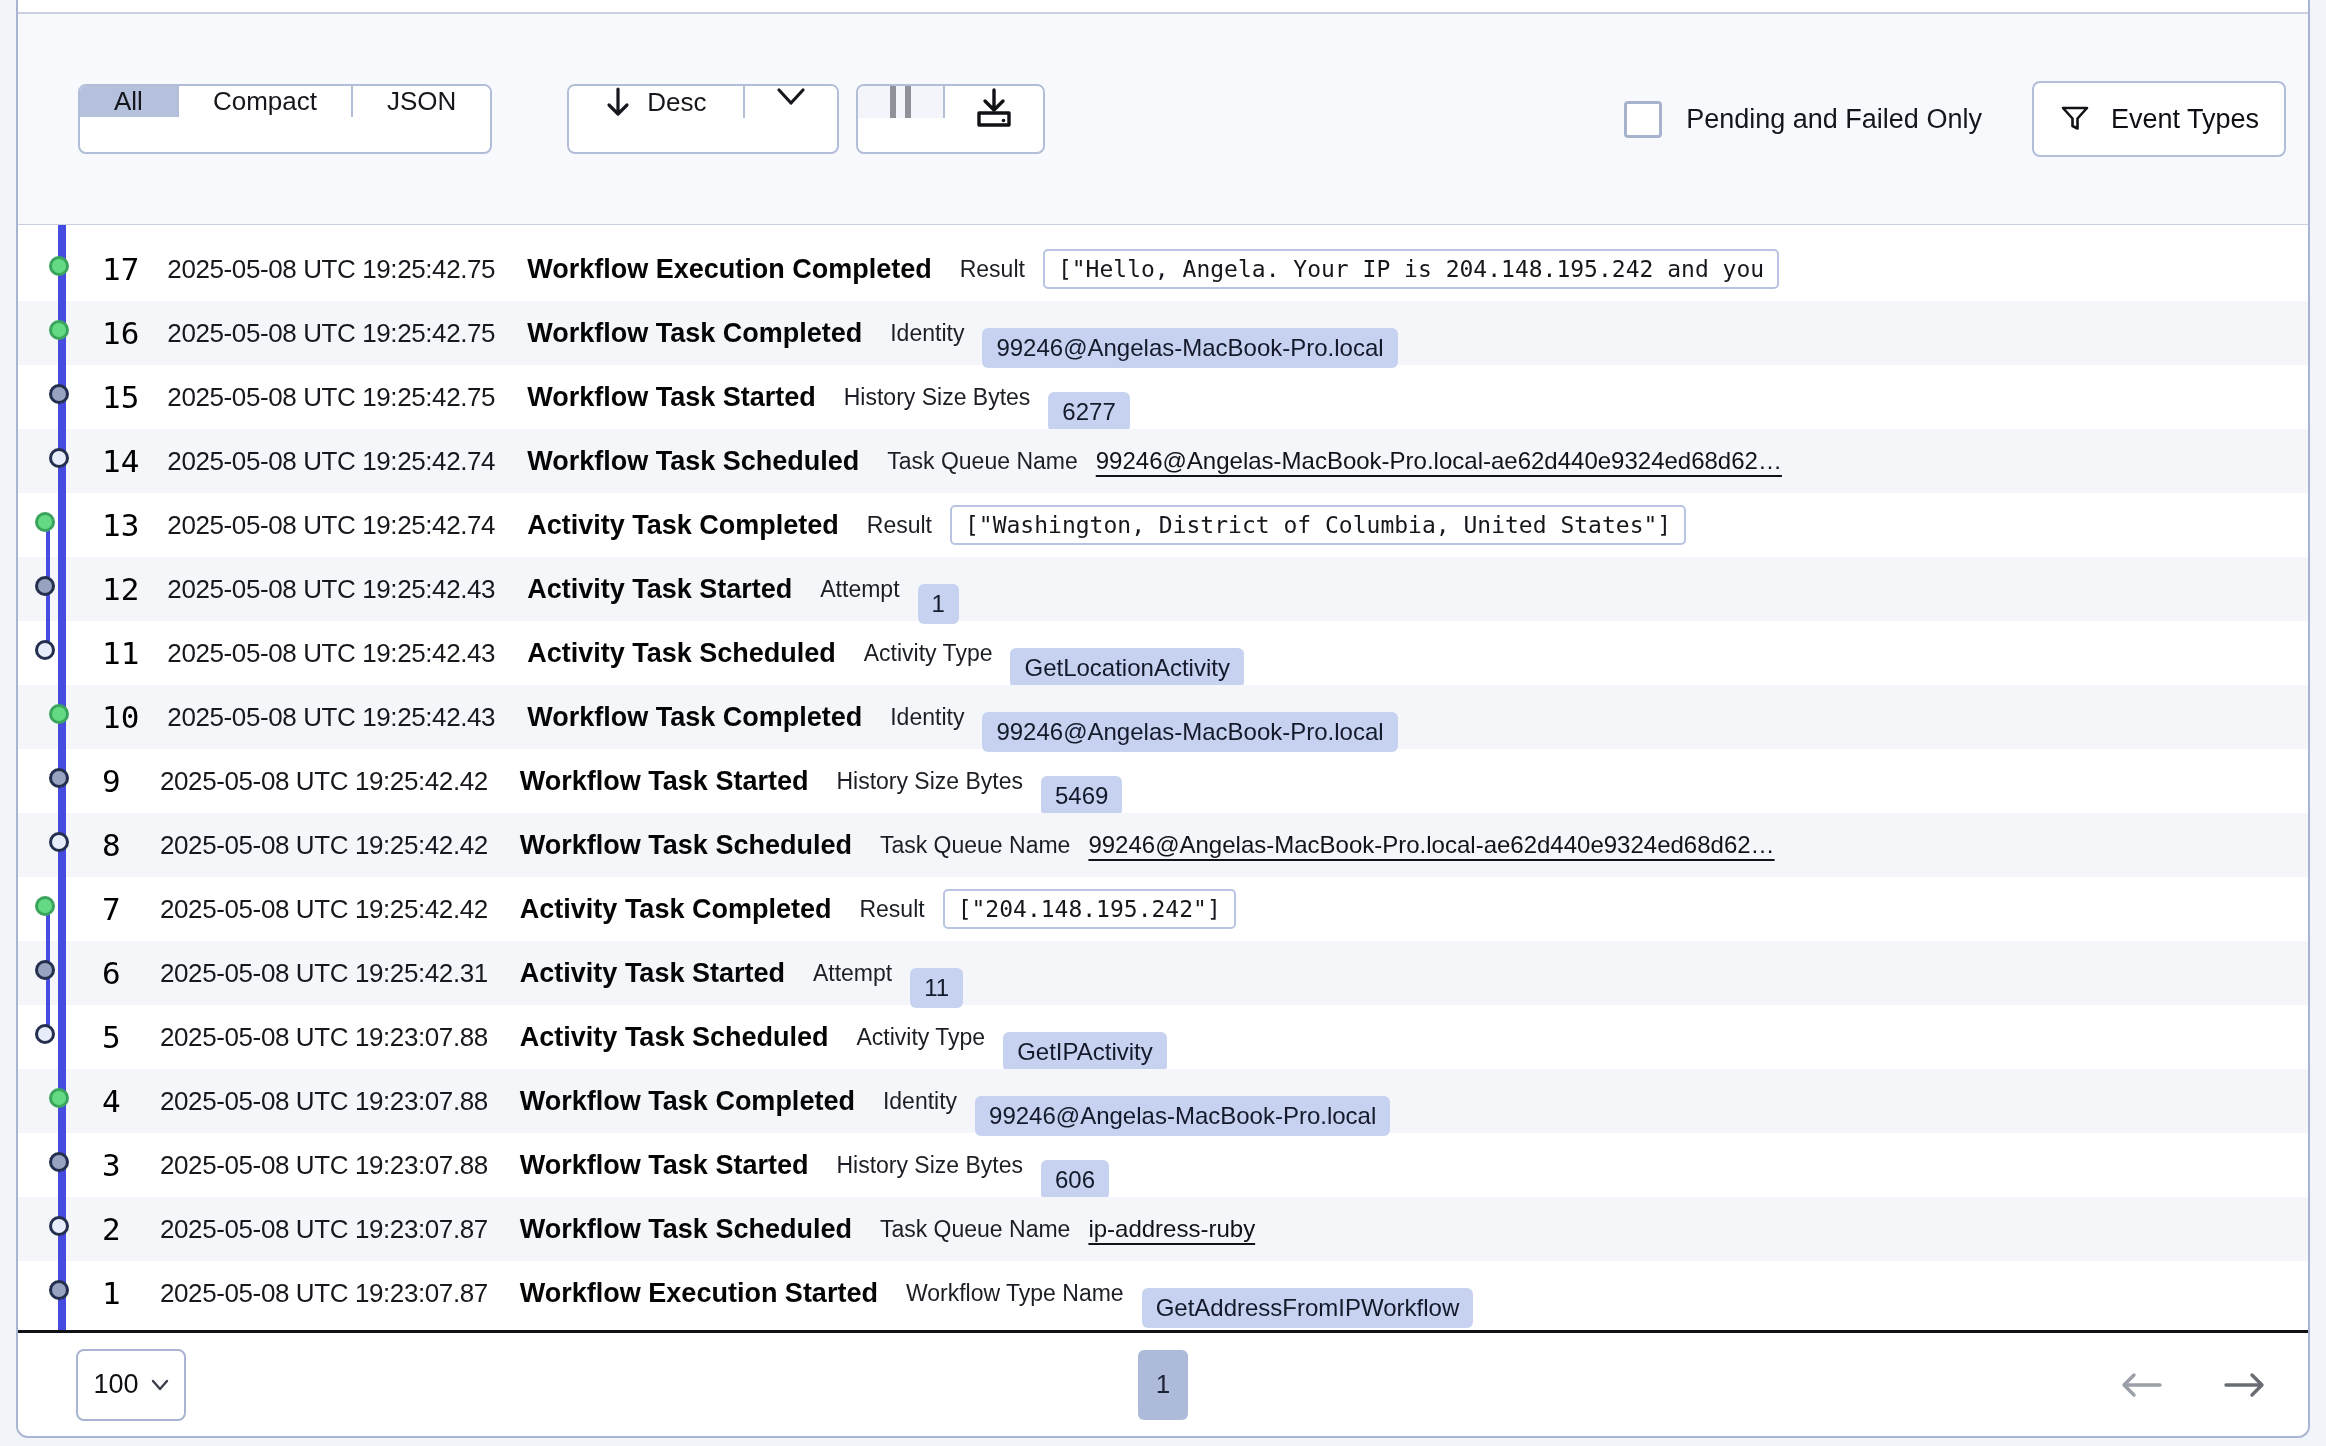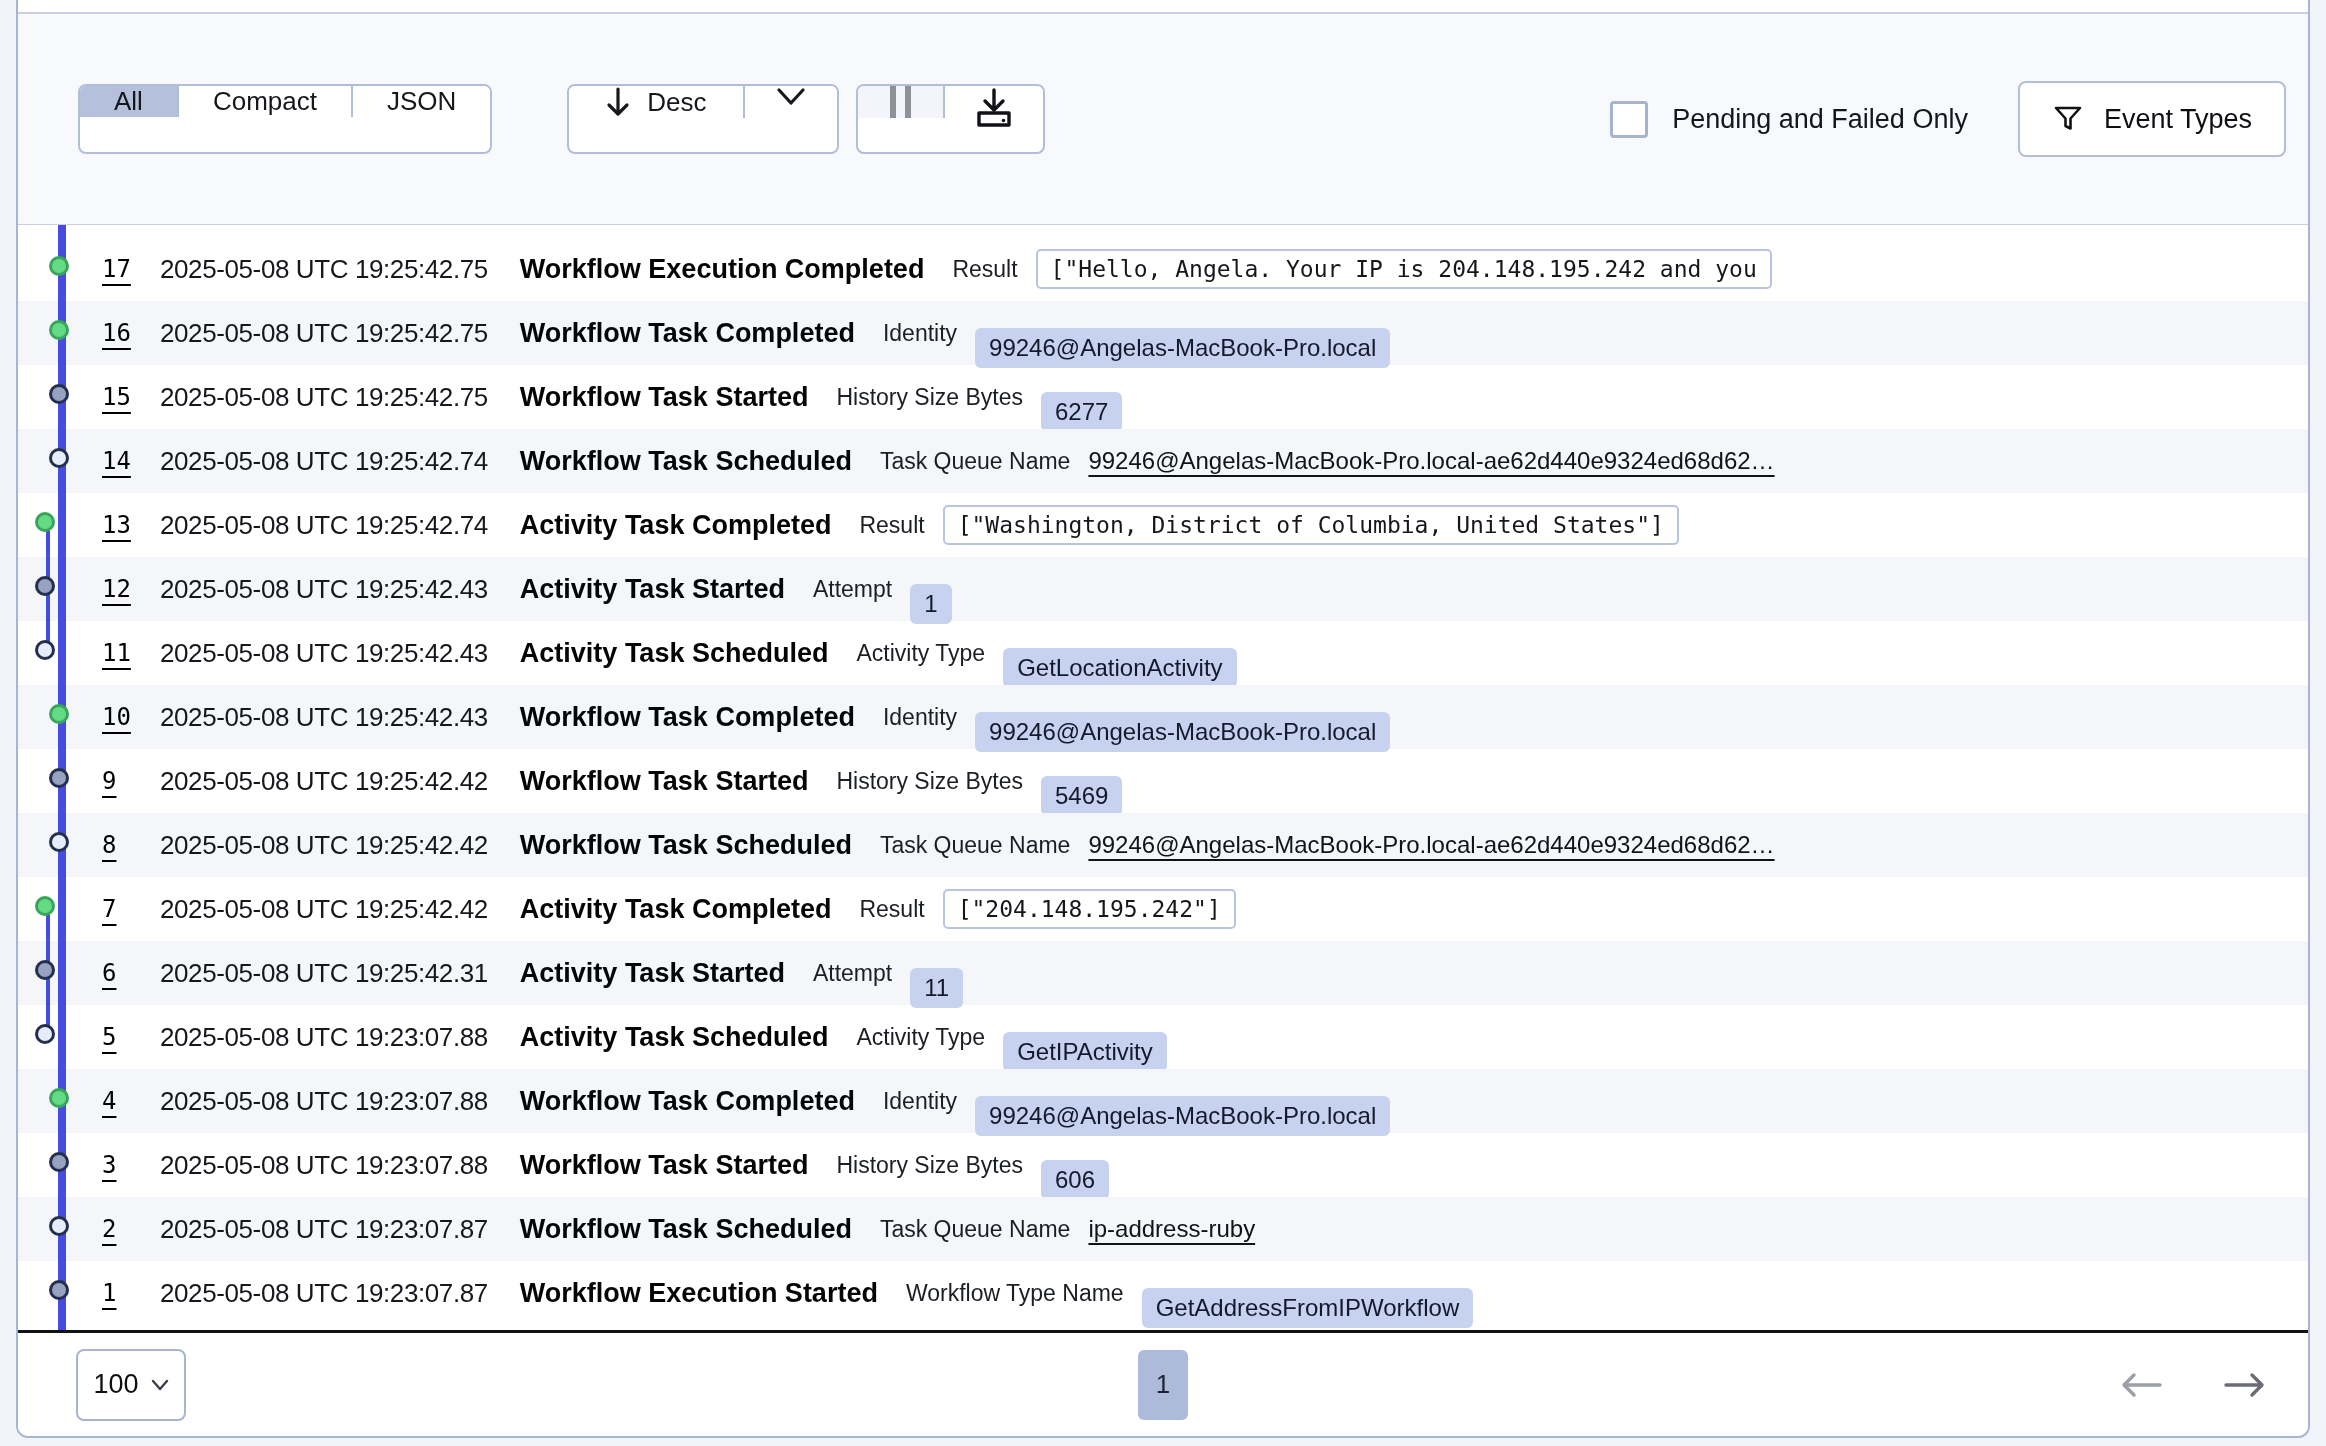--- a/index.html
+++ b/index.html
@@ -31,21 +31,21 @@
   .action-group { margin-left:17px; }
   .seg.pause { background:#f4f5fa; padding:0 32px; gap:9px; }
   .pause-bar { width:6px; height:32px; background:#8f9199; }
   .seg.dl { padding:0 26px; }
 
   .checkbox-row { display:flex; align-items:center; cursor:pointer; }
   .checkbox { width:38px; height:37px; background:#fff; border:3px solid #a7b2cd; border-radius:4px; }
   .checkbox-label { margin-left:24px; font-size:27px; color:#13161d; }
 
   .event-types-btn { margin-left:42px; height:76px; display:flex; align-items:center; gap:20px;
-    background:#fff; border:2px solid #b2bdd8; border-radius:8px; padding:0 32px;
+    background:#fff; border:2px solid #b2bdd8; border-radius:8px; padding:0 25px;
     font-size:27px; color:#0d0f14; cursor:pointer; font-family:inherit; }
 
   
   .table { position:relative; flex:1; background:#fff; padding-top:12px; overflow:hidden; }
   .rail { position:absolute; left:40px; top:0; bottom:0; width:8px;
     background:var(--accent-rail); z-index:2; }
 
   .row { position:relative; display:flex; align-items:center; height:64px; padding-left:84px; }
   .row:nth-of-type(odd) { background:#f4f6fa; }
 
@@ -54,22 +54,22 @@
   .row.activity .dot { left:17px; }
   .dot.completed { background:var(--dot-completed); border-color:#3aa45c; }
   .dot.started   { background:var(--dot-started);   border-color:#242f4e; }
   .dot.scheduled { background:var(--dot-scheduled); border-color:#242f4e; }
 
   .conn { position:absolute; left:28px; width:4px; background:var(--accent-rail);
     display:none; z-index:1; }
   .row.conn-top    .conn.top    { display:block; top:0; height:50%; }
   .row.conn-bottom .conn.bottom { display:block; top:50%; height:50%; }
 
-  .evt-id { font-family:"DejaVu Sans Mono", monospace; font-size:24px; color:#000;
-    text-decoration:underline; text-decoration-thickness:2px; text-underline-offset:7px;
+  .evt-id { font-family:"DejaVu Sans Mono", monospace; font-size:31px; color:#000;
+    text-decoration-thickness:2px; text-underline-offset:7px;
     margin-right:28px; min-width:30px; cursor:pointer; }
   .evt-time { font-size:26px; color:#16181d; letter-spacing:-0.4px; margin-right:32px; white-space:nowrap; }
   .evt-title { font-size:27px; font-weight:700; color:#040507; margin-right:28px; white-space:nowrap; }
   .evt-label { font-size:23px; color:#1b1e24; margin-right:18px; white-space:nowrap; }
 
   .val-badge { background:var(--badge-bg); border-radius:6px; padding:6px 14px;
     font-size:24px; color:#141a2b; white-space:nowrap;margin-top:29px; }
   .val-code { font-family:"DejaVu Sans Mono", monospace; font-size:23px; color:#15171c;
     background:#fff; border:2px solid #b8c4e2; border-radius:5px; padding:5px 13px;
     white-space:nowrap; max-width:800px; overflow:hidden; }

